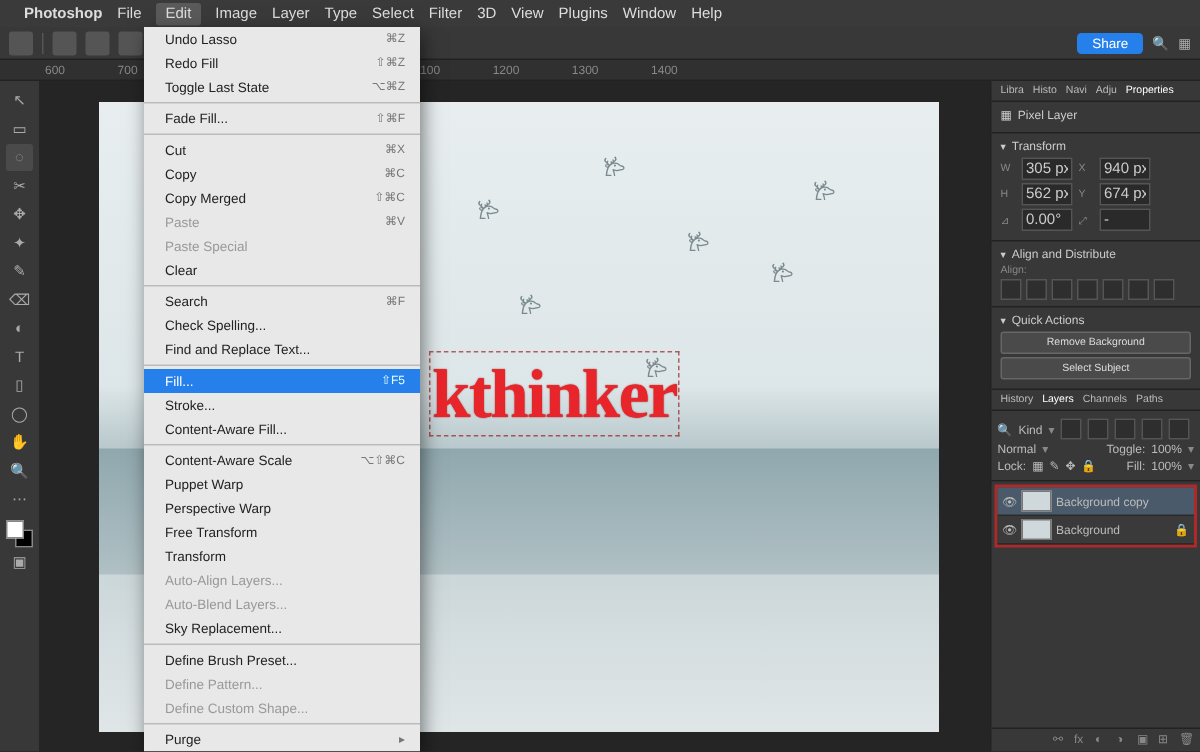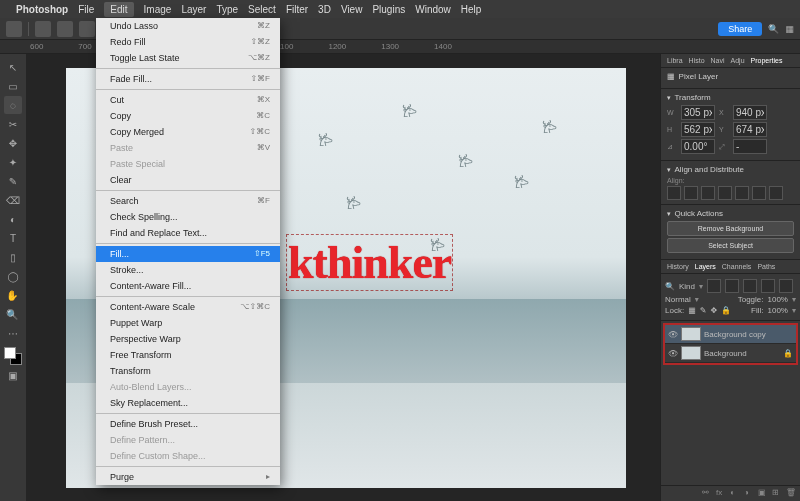--- a/index.html
+++ b/index.html
@@ -376,20 +376,24 @@
     </div>
     <div class="row">
       <span>Free Transform</span>
       <span class="sc"></span>
     </div>
     <div class="row">
       <span>Transform</span>
       <span class="sc"></span>
     </div>
     <div class="row disabled">
+      <span>Auto-Align Layers...</span>
+      <span class="sc"></span>
+    </div>
+    <div class="row disabled">
       <span>Auto-Blend Layers...</span>
       <span class="sc"></span>
     </div>
     <div class="row">
       <span>Sky Replacement...</span>
       <span class="sc"></span>
     </div>
     <hr>
     <div class="row">
       <span>Define Brush Preset...</span>

